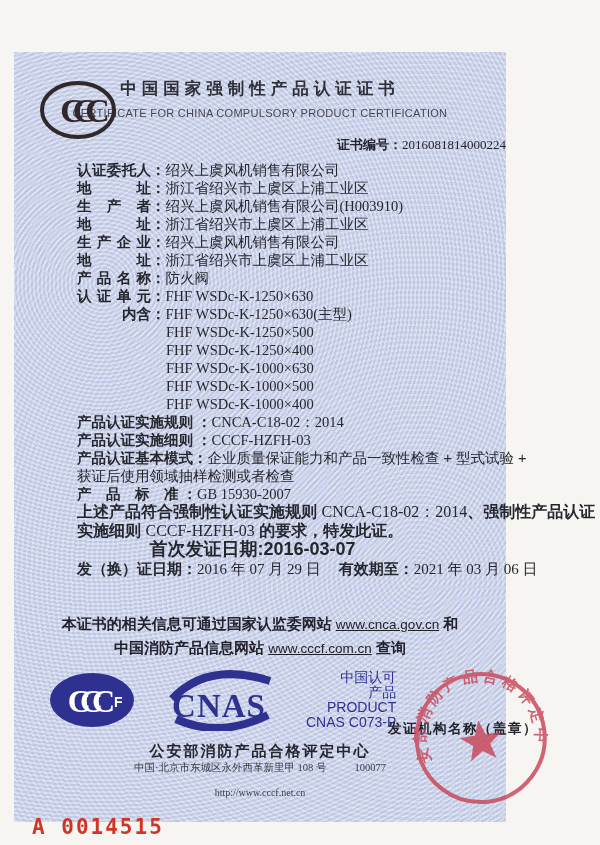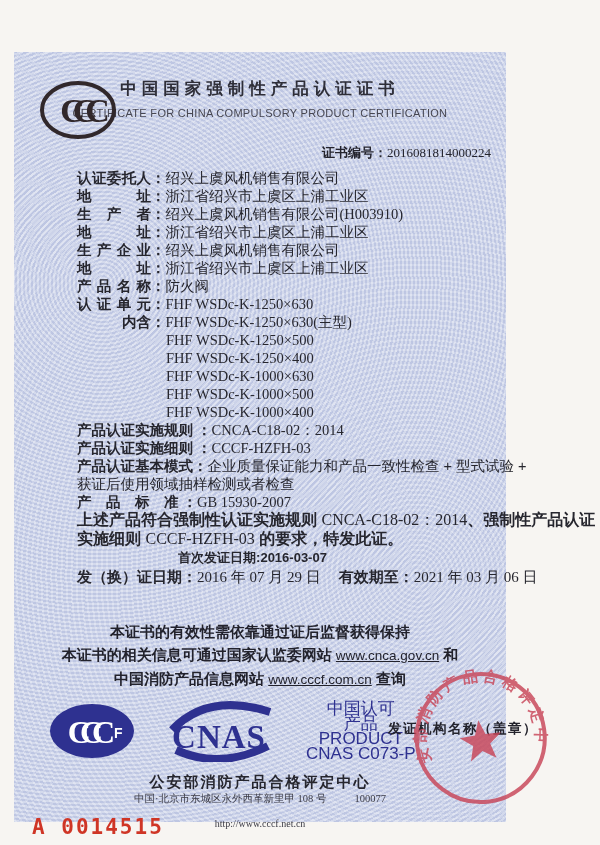--- a/index.html
+++ b/index.html
@@ -15,45 +15,45 @@
     background-color:#ccd3e9;
     background-image:
       repeating-radial-gradient(circle at 18% 30%, rgba(255,255,255,.25) 0 2px, rgba(122,136,196,.10) 2px 4px),
       repeating-radial-gradient(circle at 82% 68%, rgba(255,255,255,.18) 0 2px, rgba(122,136,196,.08) 2px 5px);
   }
   
   .ccc-mark{position:absolute;left:24px;top:26px;}
   .hdr{padding-top:26px;text-align:center;}
   .title-cn{font-size:16.5px;font-weight:bold;letter-spacing:5px;color:#2e2e38;}
   .title-en{font-size:11px;color:#474752;letter-spacing:.3px;margin-top:7px;}
-  .cert-no{margin-top:25px;text-align:center;padding-left:293px;font-size:13px;color:#24242e;white-space:nowrap;}
+  .cert-no{margin-top:17px;text-align:right;padding-left:293px;font-size:13px;color:#24242e;white-space:nowrap;}
   .cert-no .lab{font-weight:bold;}
   .cert-no .num{font-family:"Liberation Serif",serif;}
   
   .content{margin:7px 32px 0 63px;color:#26262e;}
   .row{font-size:14.5px;line-height:18px;white-space:nowrap;}
   .lbl{display:inline-block;width:74px;font-weight:bold;text-align:justify;text-align-last:justify;}
   .lblr{display:inline-block;width:74px;font-weight:bold;text-align:right;text-align-last:right;}
   .colon{font-weight:bold;}
   .val{font-family:"Liberation Serif",serif;}
   .cont{padding-left:89px;}
   .rlab{font-weight:bold;}
   .stmt{font-size:16px;line-height:18.5px;font-weight:bold;white-space:nowrap;}
   .stmt .val{font-weight:normal;}
-  .center-line{text-align:center;padding-right:46px;font-weight:bold;font-size:13px;line-height:19px;}
+  .center-line{text-align:center;padding-right:46px;font-weight:bold;font-size:18px;line-height:19px;}
   .issue-row{font-size:15px;line-height:20px;font-weight:bold;white-space:nowrap;}
   .issue-row .val{font-weight:normal;}
   .gap{display:inline-block;width:18px;}
   
   .notes{margin-top:33px;text-align:center;color:#22222c;}
   .notes div{font-size:15px;font-weight:bold;line-height:23px;}
   .notes .url{font-family:"Liberation Sans",sans-serif;font-weight:normal;font-size:13.5px;text-decoration:underline;}
   
   .logos{display:flex;align-items:center;margin:9px 0 0 34px;gap:24px;height:62px;}
-  .acc-text{font-size:17px;line-height:15px;color:#2e3190;text-align:center;}
+  .acc-text{font-size:14px;line-height:15px;color:#2e3190;text-align:right;}
   .stamp-label{position:absolute;left:374px;top:668px;font-size:13.5px;font-weight:bold;letter-spacing:1.5px;color:#23232c;white-space:nowrap;}
   .stamp{position:absolute;left:387px;top:606px;opacity:.82;transform:rotate(-8deg);}
   
   .issuer{margin-top:11px;text-align:center;color:#26262e;}
   .issuer-name{font-size:15px;font-weight:bold;letter-spacing:2px;}
   .issuer-addr{margin-top:0;font-size:10.5px;font-family:"Liberation Serif",serif;color:#3a3a45;}
   .issuer-addr .pc{display:inline-block;margin-left:28px;}
   .issuer-web{margin-top:12px;font-size:10px;font-family:"Liberation Serif",serif;color:#3a3a45;}
   
   .serial{position:absolute;left:32px;top:815px;font-family:"DejaVu Sans Mono",monospace;
@@ -137,21 +137,20 @@
       <span>实施细则 </span><span class="val">CCCF-HZFH-03</span><span> 的要求，特发此证。</span>
     </div>
 
     <div class="center-line">首次发证日期:2016-03-07</div>
     <div class="issue-row">
       <span>发（换）证日期：</span><span class="val">2016 年 07 月 29 日</span><span class="gap"></span><span>有效期至：</span><span class="val">2021 年 03 月 06 日</span>
     </div>
   </div>
 
   <div class="notes">
-    <div>本证书的有效性需依靠通过证后监督获得保持</div>
     <div>
       <span>本证书的相关信息可通过国家认监委网站 </span><span class="url">www.cnca.gov.cn</span><span> 和</span>
     </div>
     <div>
       <span>中国消防产品信息网站 </span><span class="url">www.cccf.com.cn</span><span> 查询</span>
     </div>
   </div>
 
   <div class="logos">
     <svg width="88" height="58" viewBox="0 0 88 58">

